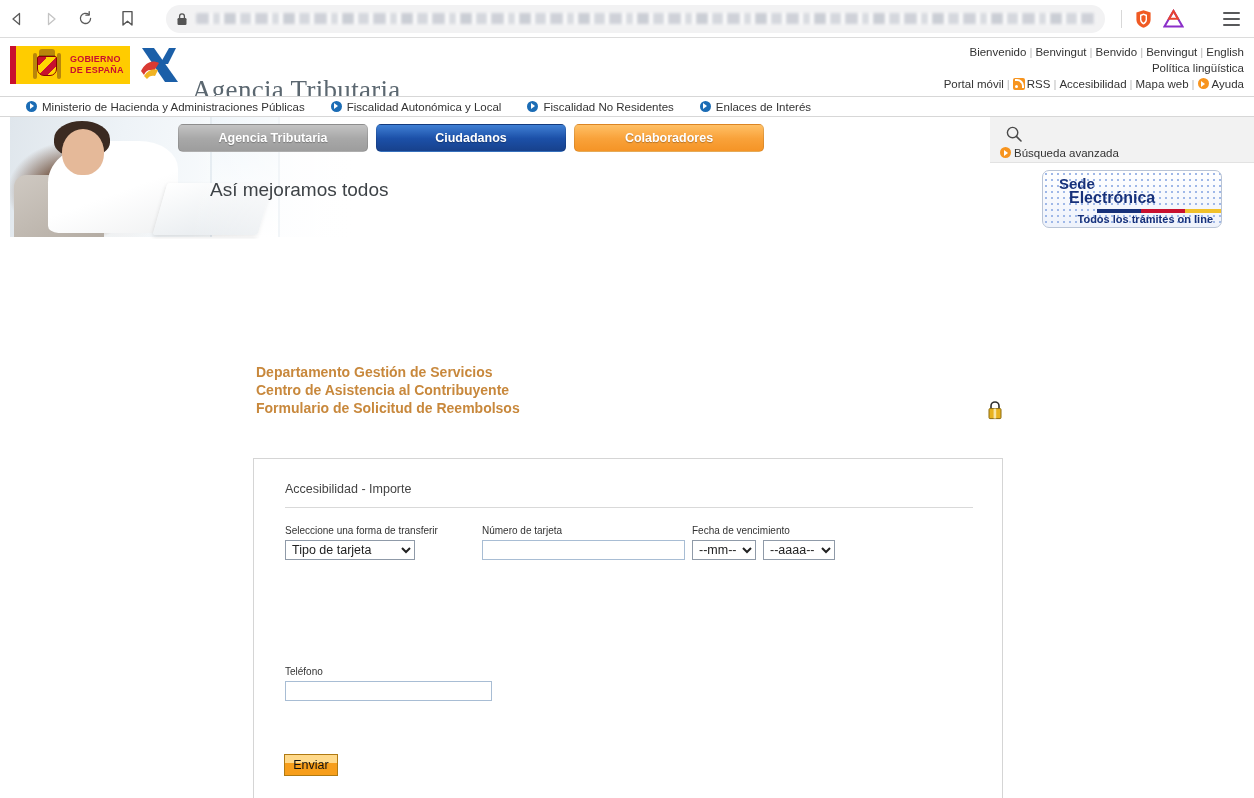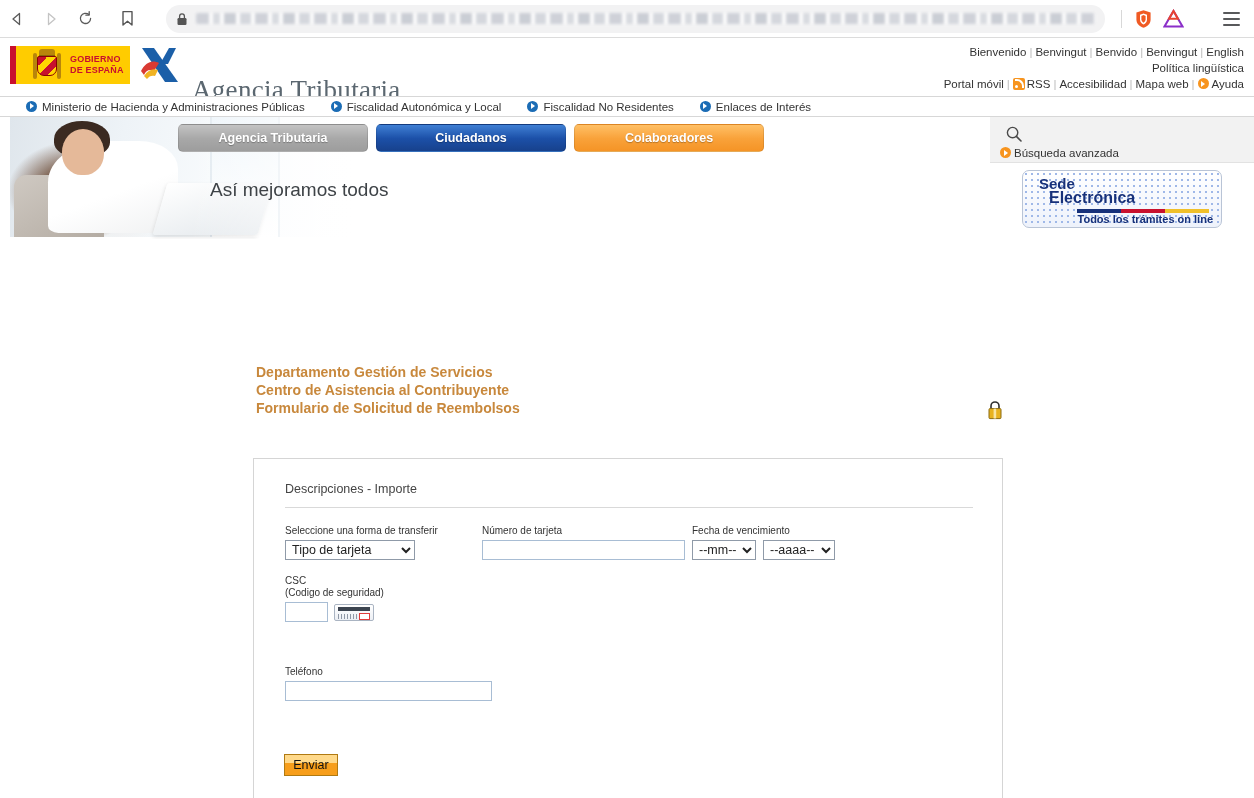--- a/index.html
+++ b/index.html
@@ -207,21 +207,21 @@
   }
   .search-btn {
     width:28px; height:22px; display:flex; align-items:center; justify-content:center;
     cursor:pointer; margin-left:2px;
   }
   .adv-search { padding:2px 0 0 10px; font-size:11.5px; color:#333; }
   .adv-search a{color:#333;text-decoration:none;}
 
   .sede-banner {
     position:absolute; right:32px; top:132px;
-    width:200px; height:58px;
+    width:180px; height:58px;
     border:1px solid #b9c4d6; border-radius:7px;
     background:
       radial-gradient(circle 1.1px at 3px 3px, #9fb8e8 99%, transparent 100%) 0 0/6px 6px,
       linear-gradient(180deg,#ffffff,#eef2fb);
     overflow:hidden;
   }
   .sede-banner .l1{position:absolute;left:16px;top:4px;font-size:15px;font-weight:bold;color:#17317a;}
   .sede-banner .l2{position:absolute;left:26px;top:18px;font-size:16px;font-weight:bold;color:#17317a;}
   .sede-banner .bars{position:absolute;left:54px;top:38px;width:132px;height:4px;display:flex;}
   .sede-banner .bars i{flex:1;height:100%;display:block;}
@@ -443,21 +443,21 @@
 
   <div class="padlock">
     <svg width="18" height="20" viewBox="0 0 18 20">
       <path d="M5 9 V6 a4 4 0 0 1 8 0 V9" fill="none" stroke="#2f2f2f" stroke-width="1.6"></path>
       <rect x="3" y="8.6" width="12" height="10" rx="1" fill="#e8b21e" stroke="#8a6a12" stroke-width="1"></rect>
       <rect x="7.6" y="8.6" width="2.6" height="10" fill="#fff6cf" opacity=".75"></rect>
     </svg>
   </div>
 
   <div class="form-panel">
-    <div class="panel-title">Descripciones - Importe</div>
+    <div class="panel-title">Accesibilidad - Importe</div>
     <div class="panel-rule"></div>
 
     <div class="fld" style="left:31px; top:66px;">
       <div class="lbl">Seleccione una forma de transferir</div>
       <select class="sel" style="width:130px; margin-top:4px;">
         <option>Tipo de tarjeta</option>
       </select>
     </div>
 
     <div class="fld" style="left:228px; top:66px;">
@@ -470,32 +470,20 @@
       <span style="display:inline-flex; gap:7px; margin-top:4px;">
         <select class="sel" style="width:64px;">
           <option>--mm--</option>
         </select>
         <select class="sel" style="width:72px;">
           <option>--aaaa--</option>
         </select>
       </span>
     </div>
 
-    <div class="fld" style="left:31px; top:116px;">
-      <div class="lbl">CSC</div>
-      <div class="lbl" style="margin-top:1px;">(Codigo de seguridad)</div>
-      <span style="display:inline-flex; align-items:center; margin-top:4px;">
-        <input class="txt" type="text" style="width: 43px;" value="">
-        <span class="cvv-card">
-          <span class="stripe"></span>
-          <span class="sign"></span>
-          <span class="box"></span>
-        </span>
-      </span>
-    </div>
 
     <div class="fld" style="left:31px; top:207px;">
       <div class="lbl">Teléfono</div>
       <input class="txt" type="text" style="width: 207px; margin-top: 4px;" value="">
     </div>
 
     <button class="btn-enviar">Enviar</button>
   </div>
 
 </div>

